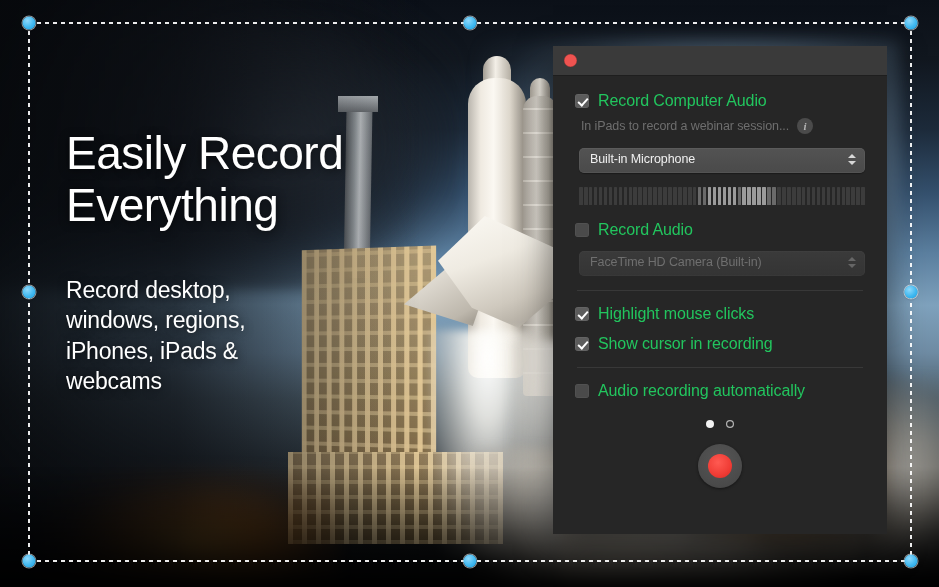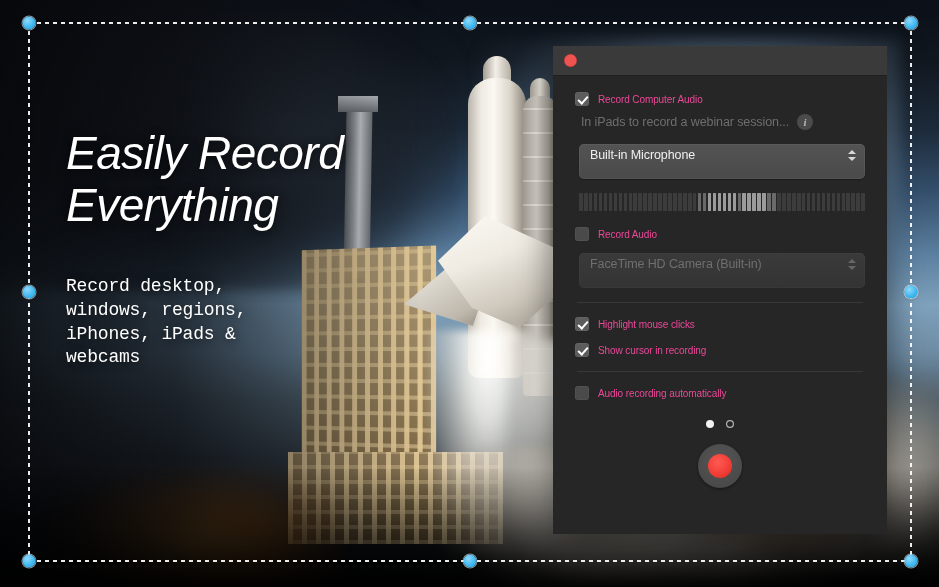--- a/index.html
+++ b/index.html
@@ -221,30 +221,28 @@
     color: #ffffff;
     text-shadow: 0 1px 10px rgba(0,0,0,0.75);
   }
   .headline {
     font-size: 46px;
     font-weight: 300;
     line-height: 1.12;
     letter-spacing: -0.5px;
     margin: 0;
     white-space: pre-line;
-    font-style: italic;
   }
   .subcopy {
     margin: 44px 0 0 0;
-    font-size: 18px;
+    font-size: 23px;
     font-weight: 300;
     line-height: 1.32;
     letter-spacing: -0.2px;
     white-space: pre-line;
-    font-family: Liberation Mono, monospace;
   }
 
   
   .panel {
     position: absolute;
     left: 553px;
     top: 46px;
     width: 334px;
     height: 488px;
     background: #262626;
@@ -292,22 +290,22 @@
   .cbox.checked::after {
     content: "";
     position: absolute;
     left: 4.5px; top: 1.5px;
     width: 4px; height: 8px;
     border: solid #ffffff;
     border-width: 0 2px 2px 0;
     transform: rotate(42deg);
   }
   .row-label {
-    font-size: 10px;
-    color: #ec4899;
+    font-size: 16px;
+    color: #22c55e;
     letter-spacing: -0.1px;
   }
 
   .hint-row {
     display: flex;
     align-items: center;
     gap: 8px;
     margin: -4px 0 14px 6px;
   }
   .hint-text {
@@ -330,21 +328,21 @@
     flex: none;
   }
 
   .select {
     height: 22px;
     border-radius: 5px;
     background: linear-gradient(180deg,#535353,#4a4a4a);
     box-shadow: inset 0 0 0 0.5px rgba(255,255,255,0.10), 0 1px 1px rgba(0,0,0,0.3);
     display: flex;
     align-items: center;
-    padding: 0 8px 13px 11px;
+    padding: 0 8px 3px 11px;
     margin: 0 0 14px 4px;
     color: #f0f0f0;
     font-size: 12.5px;
     letter-spacing: -0.1px;
   }
   .select.disabled {
     background: linear-gradient(180deg,#3a3a3a,#343434);
     color: #6f6f6f;
     box-shadow: inset 0 0 0 0.5px rgba(255,255,255,0.05);
   }

